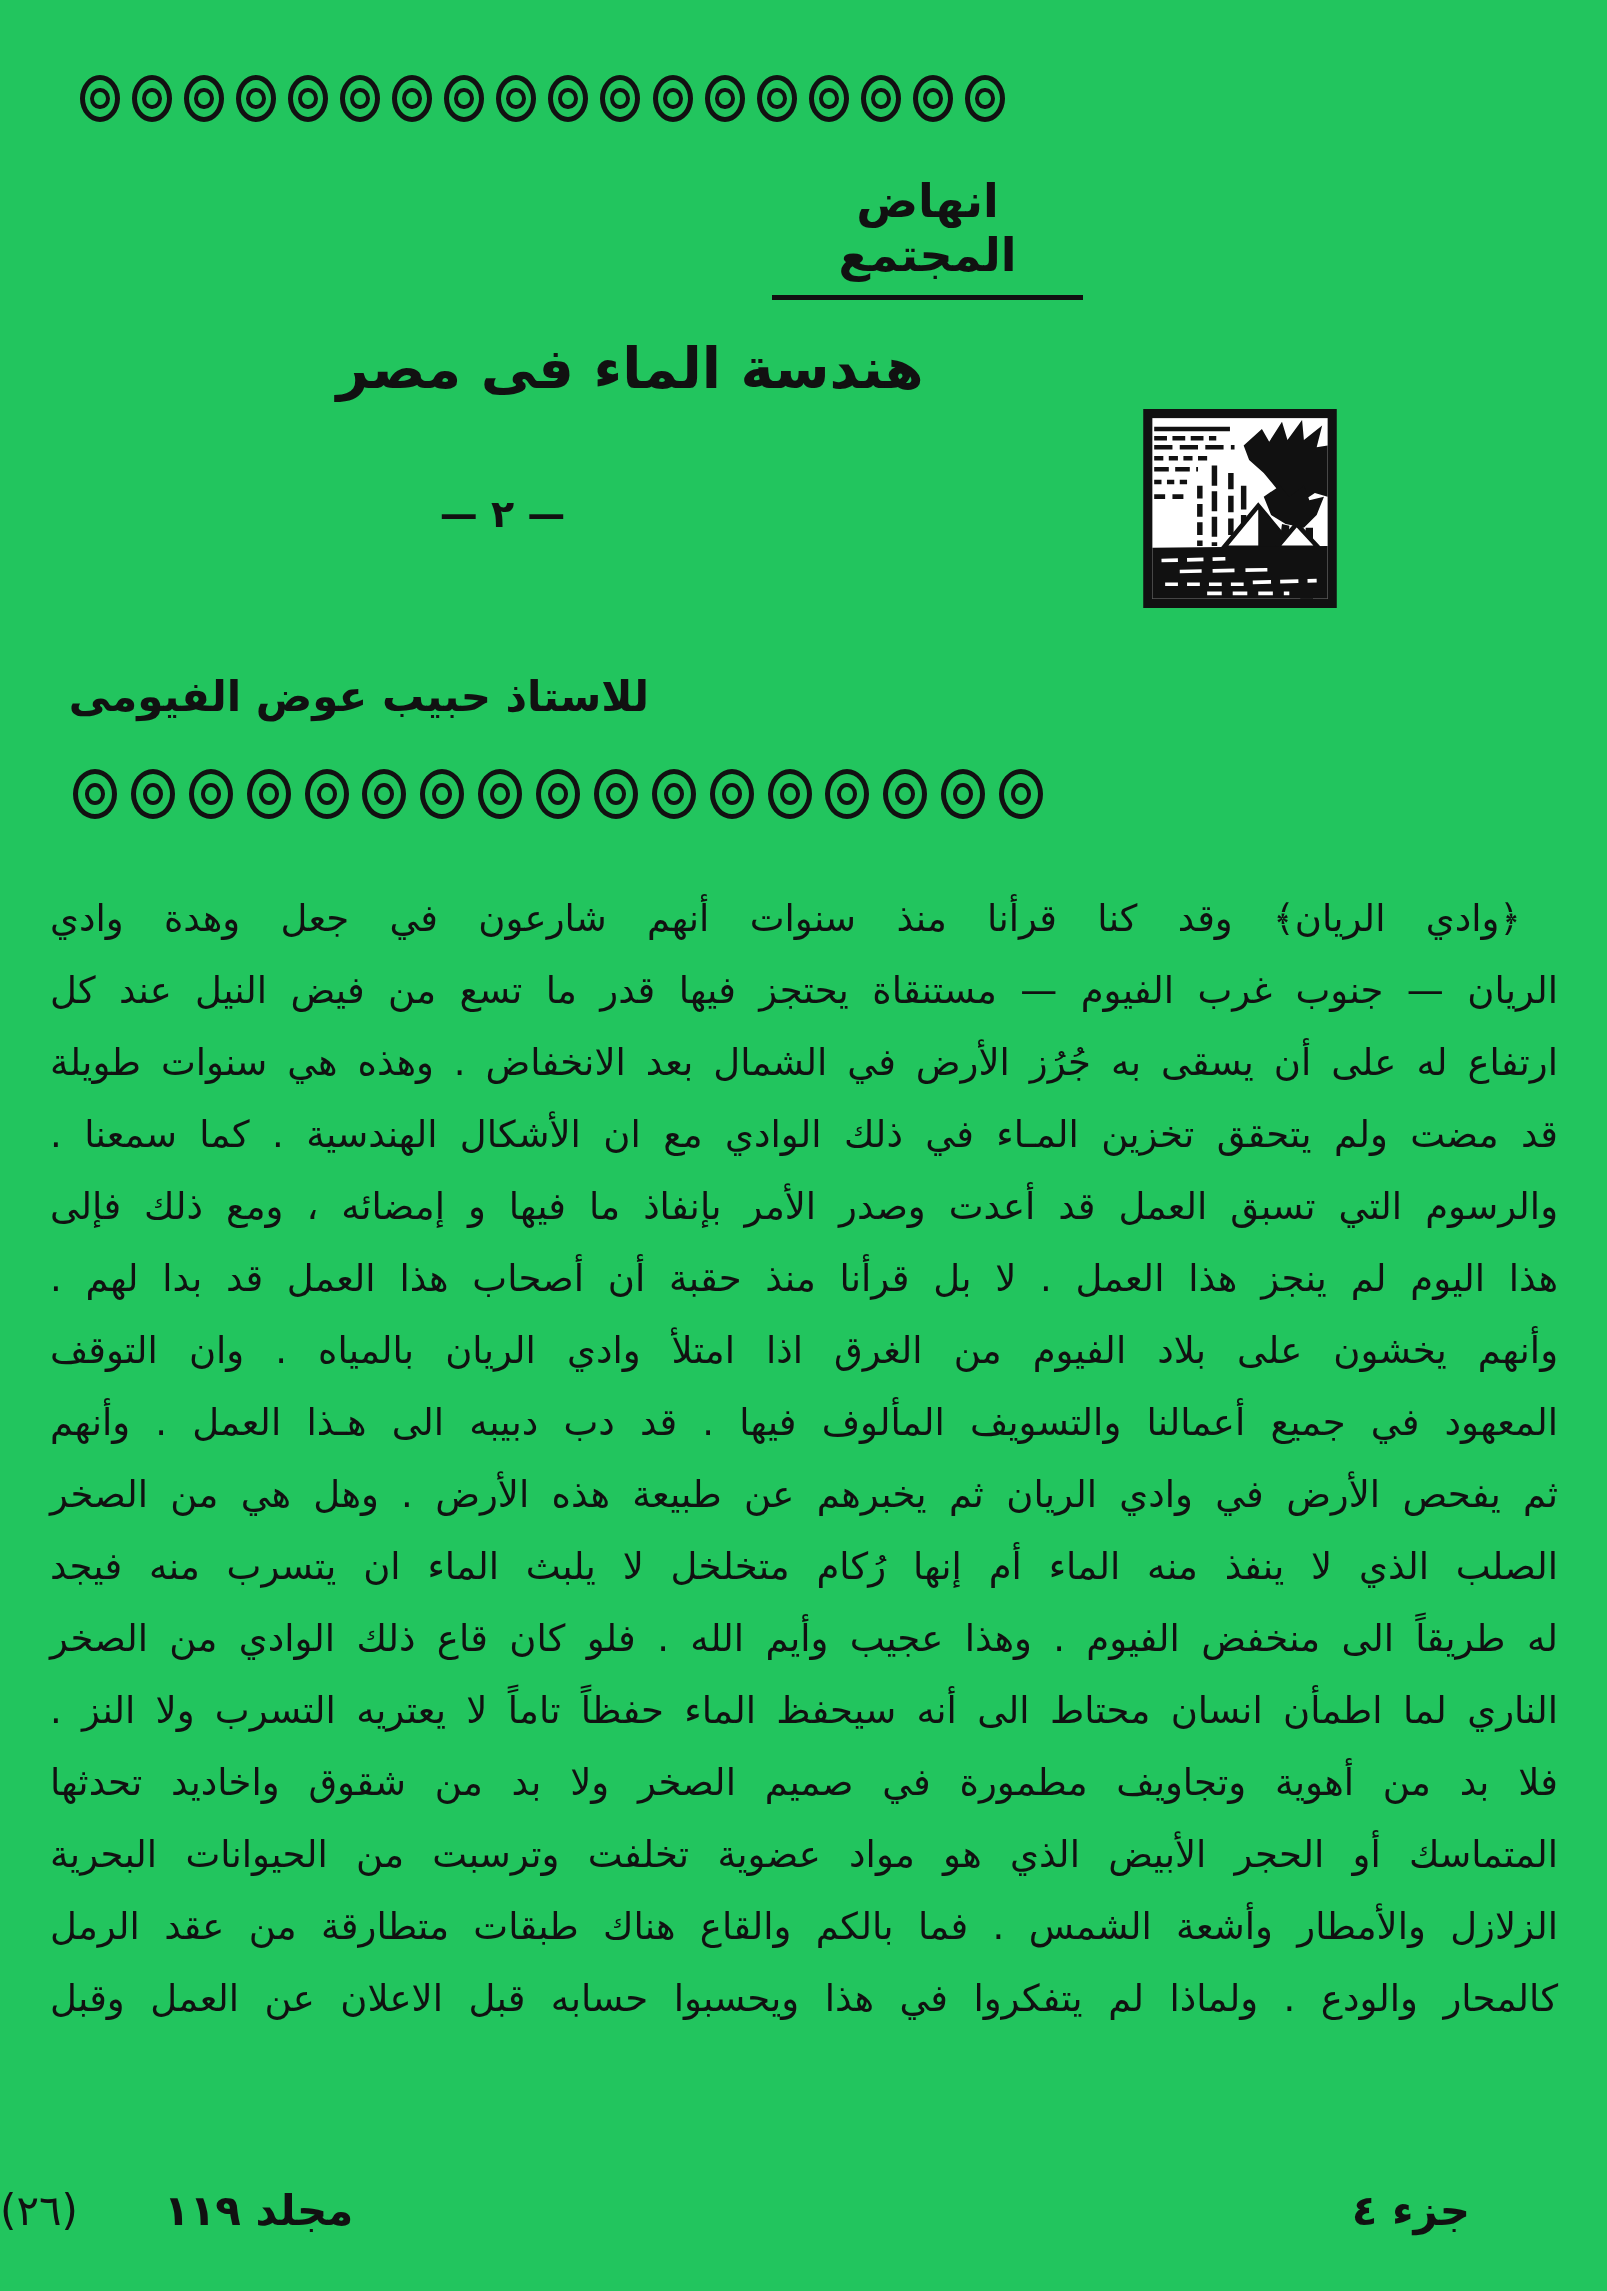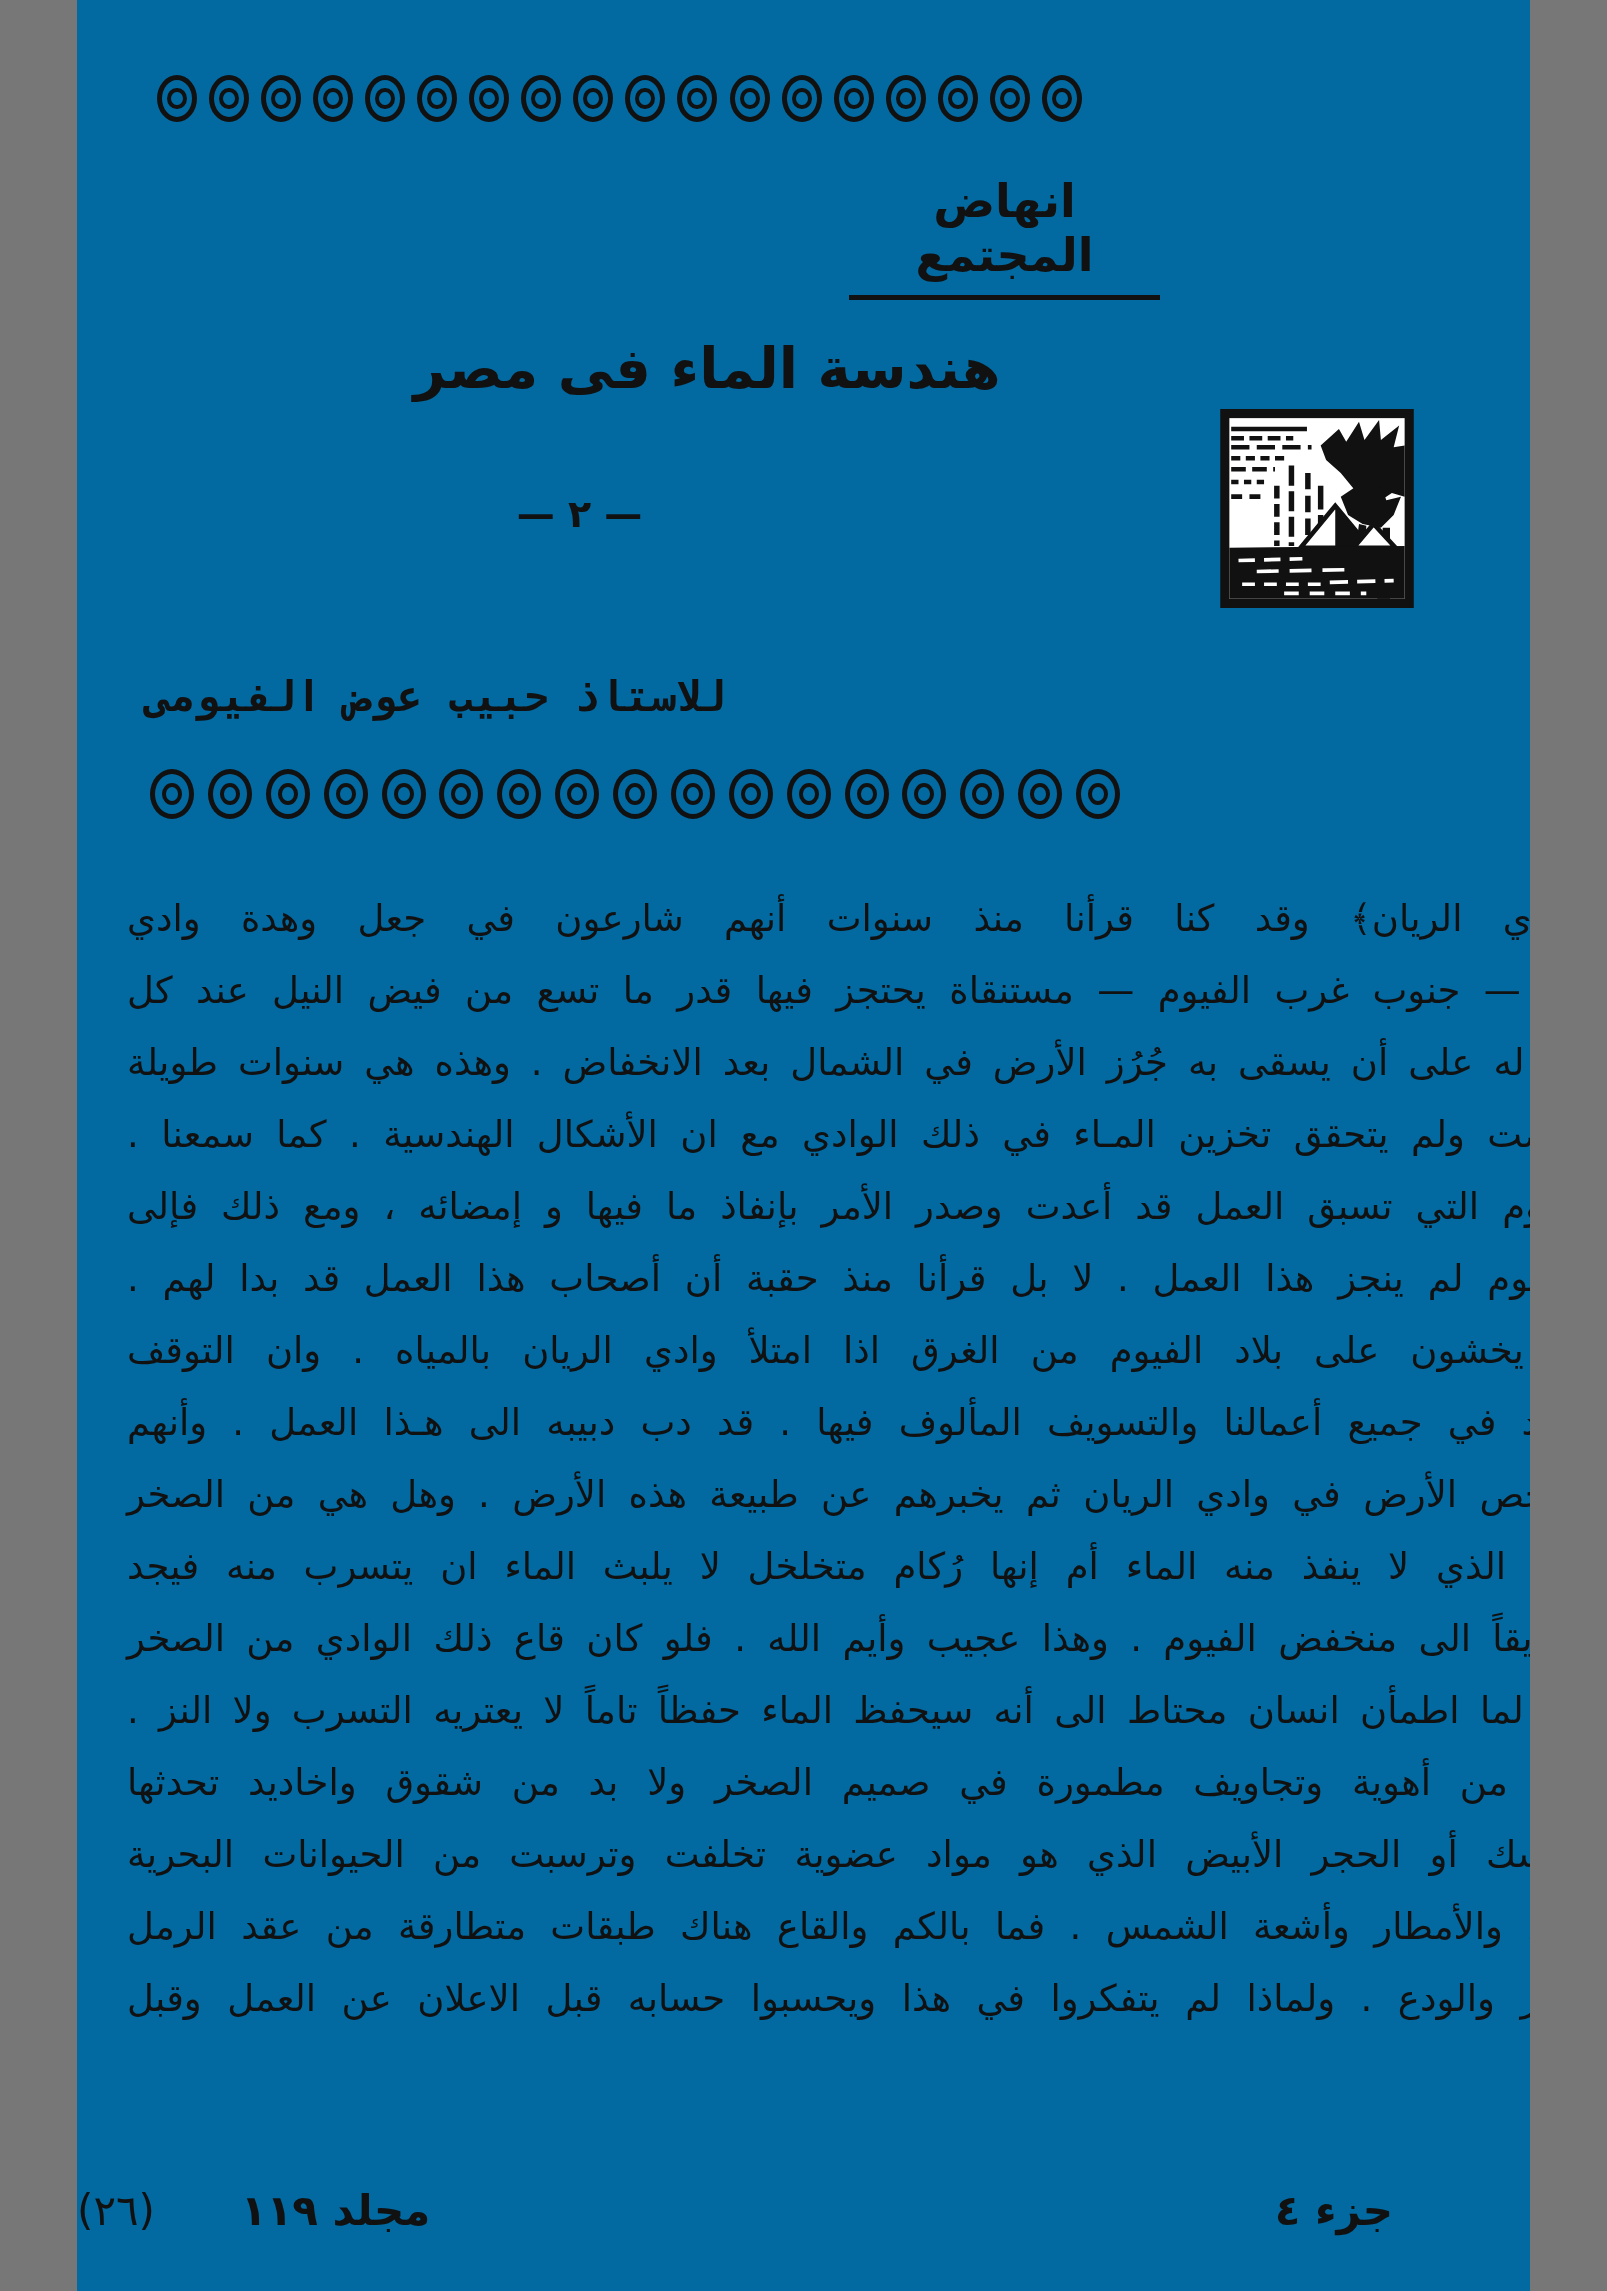--- a/index.html
+++ b/index.html
@@ -1,20 +1,20 @@
 <!DOCTYPE html>
 <html lang="ar" style="font-size:14.6px"><head>
 <meta charset="utf-8">
 <style>
   html,body{margin:0;padding:0;background:#777;}
   .page{
     position:relative;
-    width:1453px;height:2292px;
+    width:1607px;height:2292px;
     margin:0 auto;
-    background:#0369a1;
+    background:#22c55e;
     color:#111;
     font-family:"DejaVu Sans", sans-serif;
     overflow:hidden;
   }
   
   .ornament-row{
     position:absolute;
     display:flex;
     justify-content:space-between;
     align-items:center;
@@ -69,21 +69,20 @@
     top:409px;left:1143px;
     width:194px;height:199px;
   }
 
   .byline{
     position:absolute;
     top:672px;left:82px;width:567px;
     font-size:42px;font-weight:bold;
     direction:rtl;
     white-space:nowrap;
-    font-family:Liberation Mono, monospace;
   }
 
   .body-text{
     position:absolute;
     top:883px;left:50px;width:1508px;
     direction:rtl;
   }
   .body-line{
     height:72px;
     line-height:72px;

